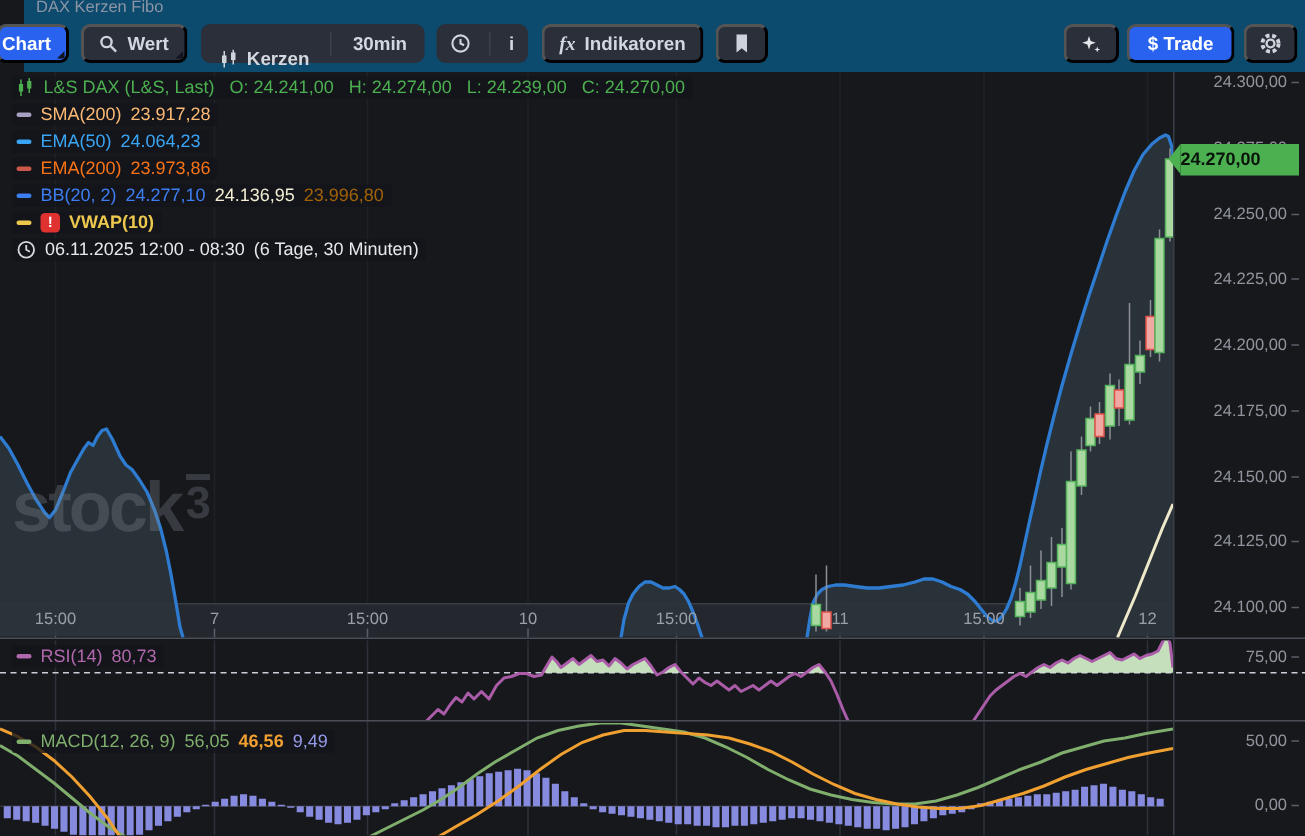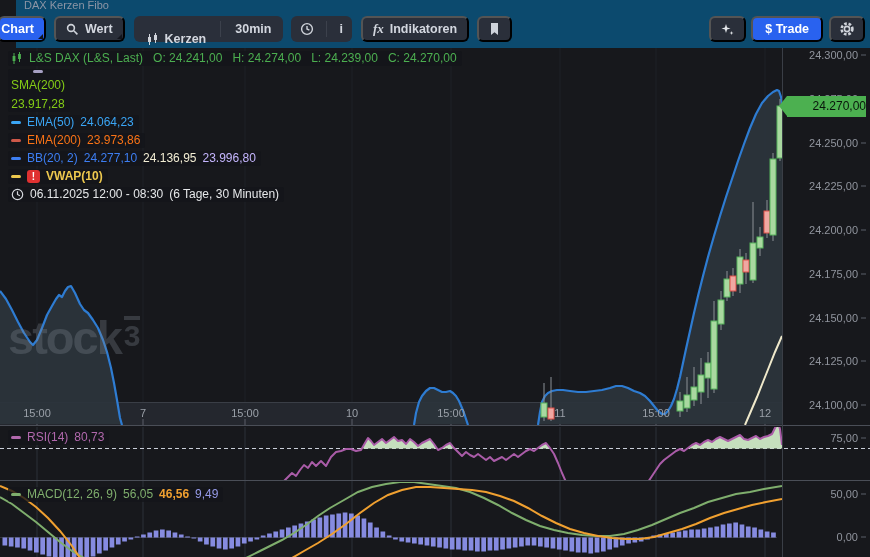--- a/index.html
+++ b/index.html
@@ -32,21 +32,21 @@
     font-size:10px;font-weight:bold;text-align:center;line-height:13px;flex:0 0 auto;}
   .chip{position:absolute;z-index:4;display:inline-flex;align-items:center;gap:6px;
     background:rgba(19,21,26,.78);padding:1px 5px 1px 3px;border-radius:2px;font-size:12px;line-height:13px;}
 
   
   .pr-label{position:absolute;left:792px;width:66px;text-align:right;font-size:11px;
     color:#90949d;z-index:2;line-height:14px;}
   .t-label{position:absolute;top:406px;transform:translateX(-50%);font-size:11px;
     color:#9aa0a8;z-index:3;line-height:14px;}
   #price-tag{position:absolute;left:787px;top:96px;width:79px;height:21px;z-index:5;
-    background:#4cb050;color:#09150b;font-size:12px;font-weight:normal;text-align:right;line-height:21px;}
+    background:#4cb050;color:#09150b;font-size:12px;font-weight:bold;text-align:left;line-height:21px;}
   #price-tag .arrow{position:absolute;left:-8px;top:0;width:0;height:0;
     border-top:10.5px solid transparent;border-bottom:10.5px solid transparent;border-right:8px solid #4cb050;}
 
   
   #watermark{position:absolute;left:8px;top:314px;z-index:2;display:flex;align-items:flex-start;
     color:rgba(130,138,148,.30);font-weight:bold;letter-spacing:-2px;}
   #watermark .wm-main{font-size:47px;line-height:48px;}
   #watermark .wm-sup{font-size:30px;line-height:30px;border-top:4px solid rgba(130,138,148,.30);
     margin-left:3px;margin-top:2px;padding-top:1px;letter-spacing:0;}
 </style>
@@ -378,41 +378,41 @@
         <rect x="1.6" y="4" width="2.8" height="5" fill="#4caf50"></rect>
         <line x1="8.5" y1="0" x2="8.5" y2="10" stroke="#4caf50" stroke-width="1"></line>
         <rect x="7.1" y="2" width="2.8" height="5" fill="#4caf50"></rect>
       </svg>
       <span>L&amp;S DAX (L&amp;S, Last)</span>
       <span class="tok">O: 24.241,00</span>
       <span class="tok">H: 24.274,00</span>
       <span class="tok">L: 24.239,00</span>
       <span class="tok">C: 24.270,00</span>
     </div>
-    <div class="lrow" style="color:#84cc16;flex-direction:column;">
+    <div class="lrow" style="color:#fdba74;">
       <span class="dash" style="background:#a6a0c3;"></span>
       <span>SMA(200)</span>
       <span>23.917,28</span>
     </div>
     <div class="lrow" style="color:#3aa5f5;">
       <span class="dash" style="background:#3aa5f5;"></span>
       <span>EMA(50)</span>
       <span>24.064,23</span>
     </div>
     <div class="lrow" style="color:#f97316;">
       <span class="dash" style="background:#cd5849;"></span>
       <span>EMA(200)</span>
       <span>23.973,86</span>
     </div>
     <div class="lrow" style="color:#3d7ef2;">
       <span class="dash" style="background:#3d7ef2;"></span>
       <span>BB(20, 2)</span>
       <span>24.277,10</span>
       <span style="color:#f2edd3;">24.136,95</span>
-      <span style="color:#c4b5fd;">23.996,80</span>
+      <span style="color:#a16207;">23.996,80</span>
     </div>
     <div class="lrow" style="color:#edc84e;">
       <span class="dash" style="background:#edc84e;"></span>
       <span class="warn">!</span>
       <span style="font-weight:bold;">VWAP(10)</span>
     </div>
     <div class="lrow" style="color:#e6e8ea;">
       <svg class="icon-svg" width="13" height="13" viewBox="0 0 14 14">
         <circle cx="7" cy="7" r="5.6" fill="none" stroke="#d5d8dd" stroke-width="1.3"></circle>
         <path d="M7 3.6 L7 7 L9.6 8.4" fill="none" stroke="#d5d8dd" stroke-width="1.3"></path>

